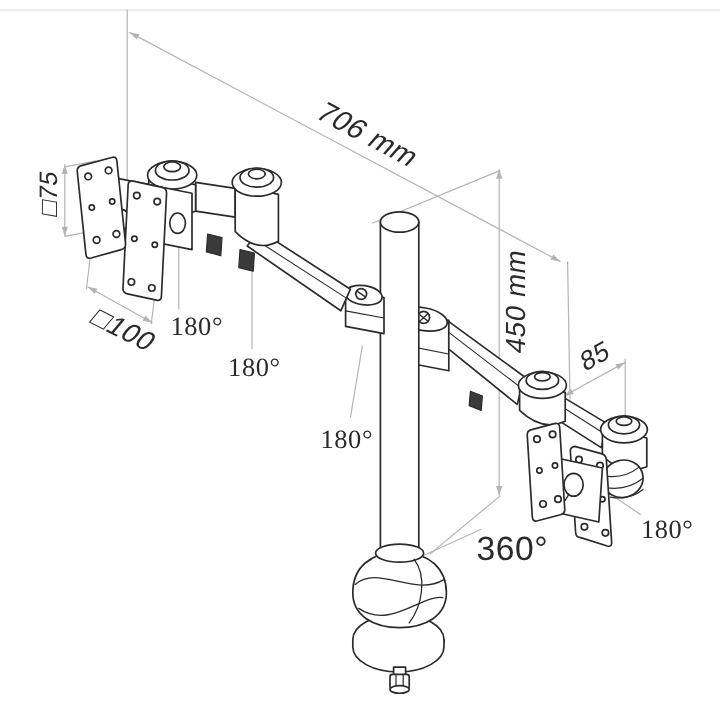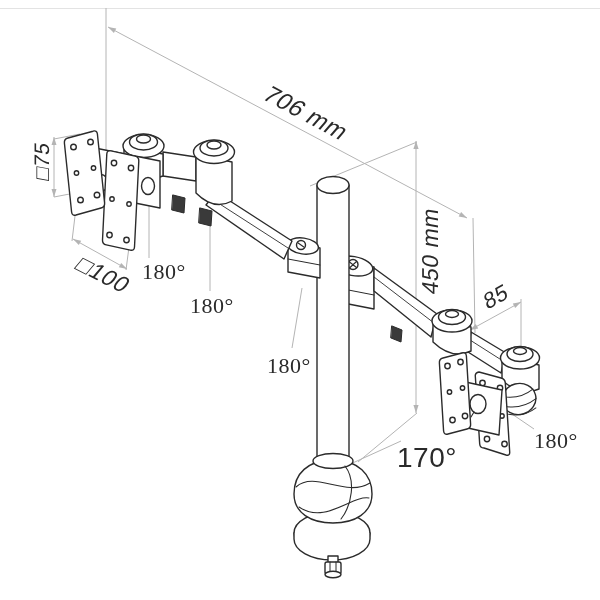--- a/index.html
+++ b/index.html
@@ -221,17 +221,17 @@
   <div class="lbl lbl-100" style="left:103px;top:275px;">□100</div>
 
   <div class="lbl lbl-85" style="left:496px;top:297px;">85</div>
 
   <div class="lbl lbl-angle center" style="left:164px;top:272px;">180°</div>
 
   <div class="lbl lbl-angle center" style="left:212px;top:306px;">180°</div>
 
   <div class="lbl lbl-angle center" style="left:289px;top:366px;">180°</div>
 
-  <div class="lbl lbl-360 center" style="left:427px;top:458px;">170°</div>
+  <div class="lbl lbl-360 center" style="left:427px;top:458px;">360°</div>
 
   <div class="lbl lbl-angle center" style="left:556px;top:441px;">180°</div>
 
 </div>
 
 </body></html>

